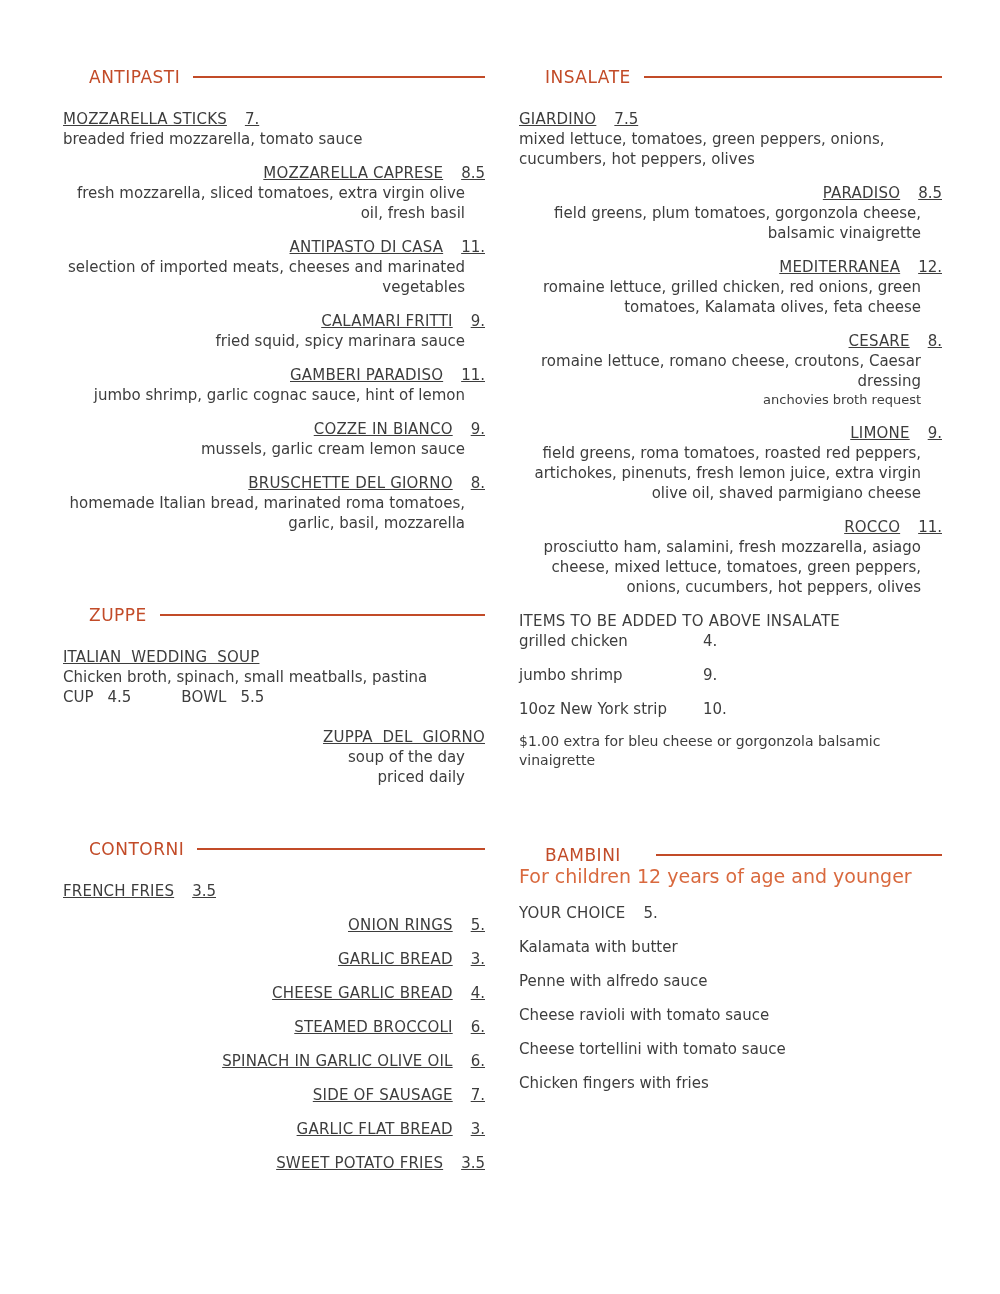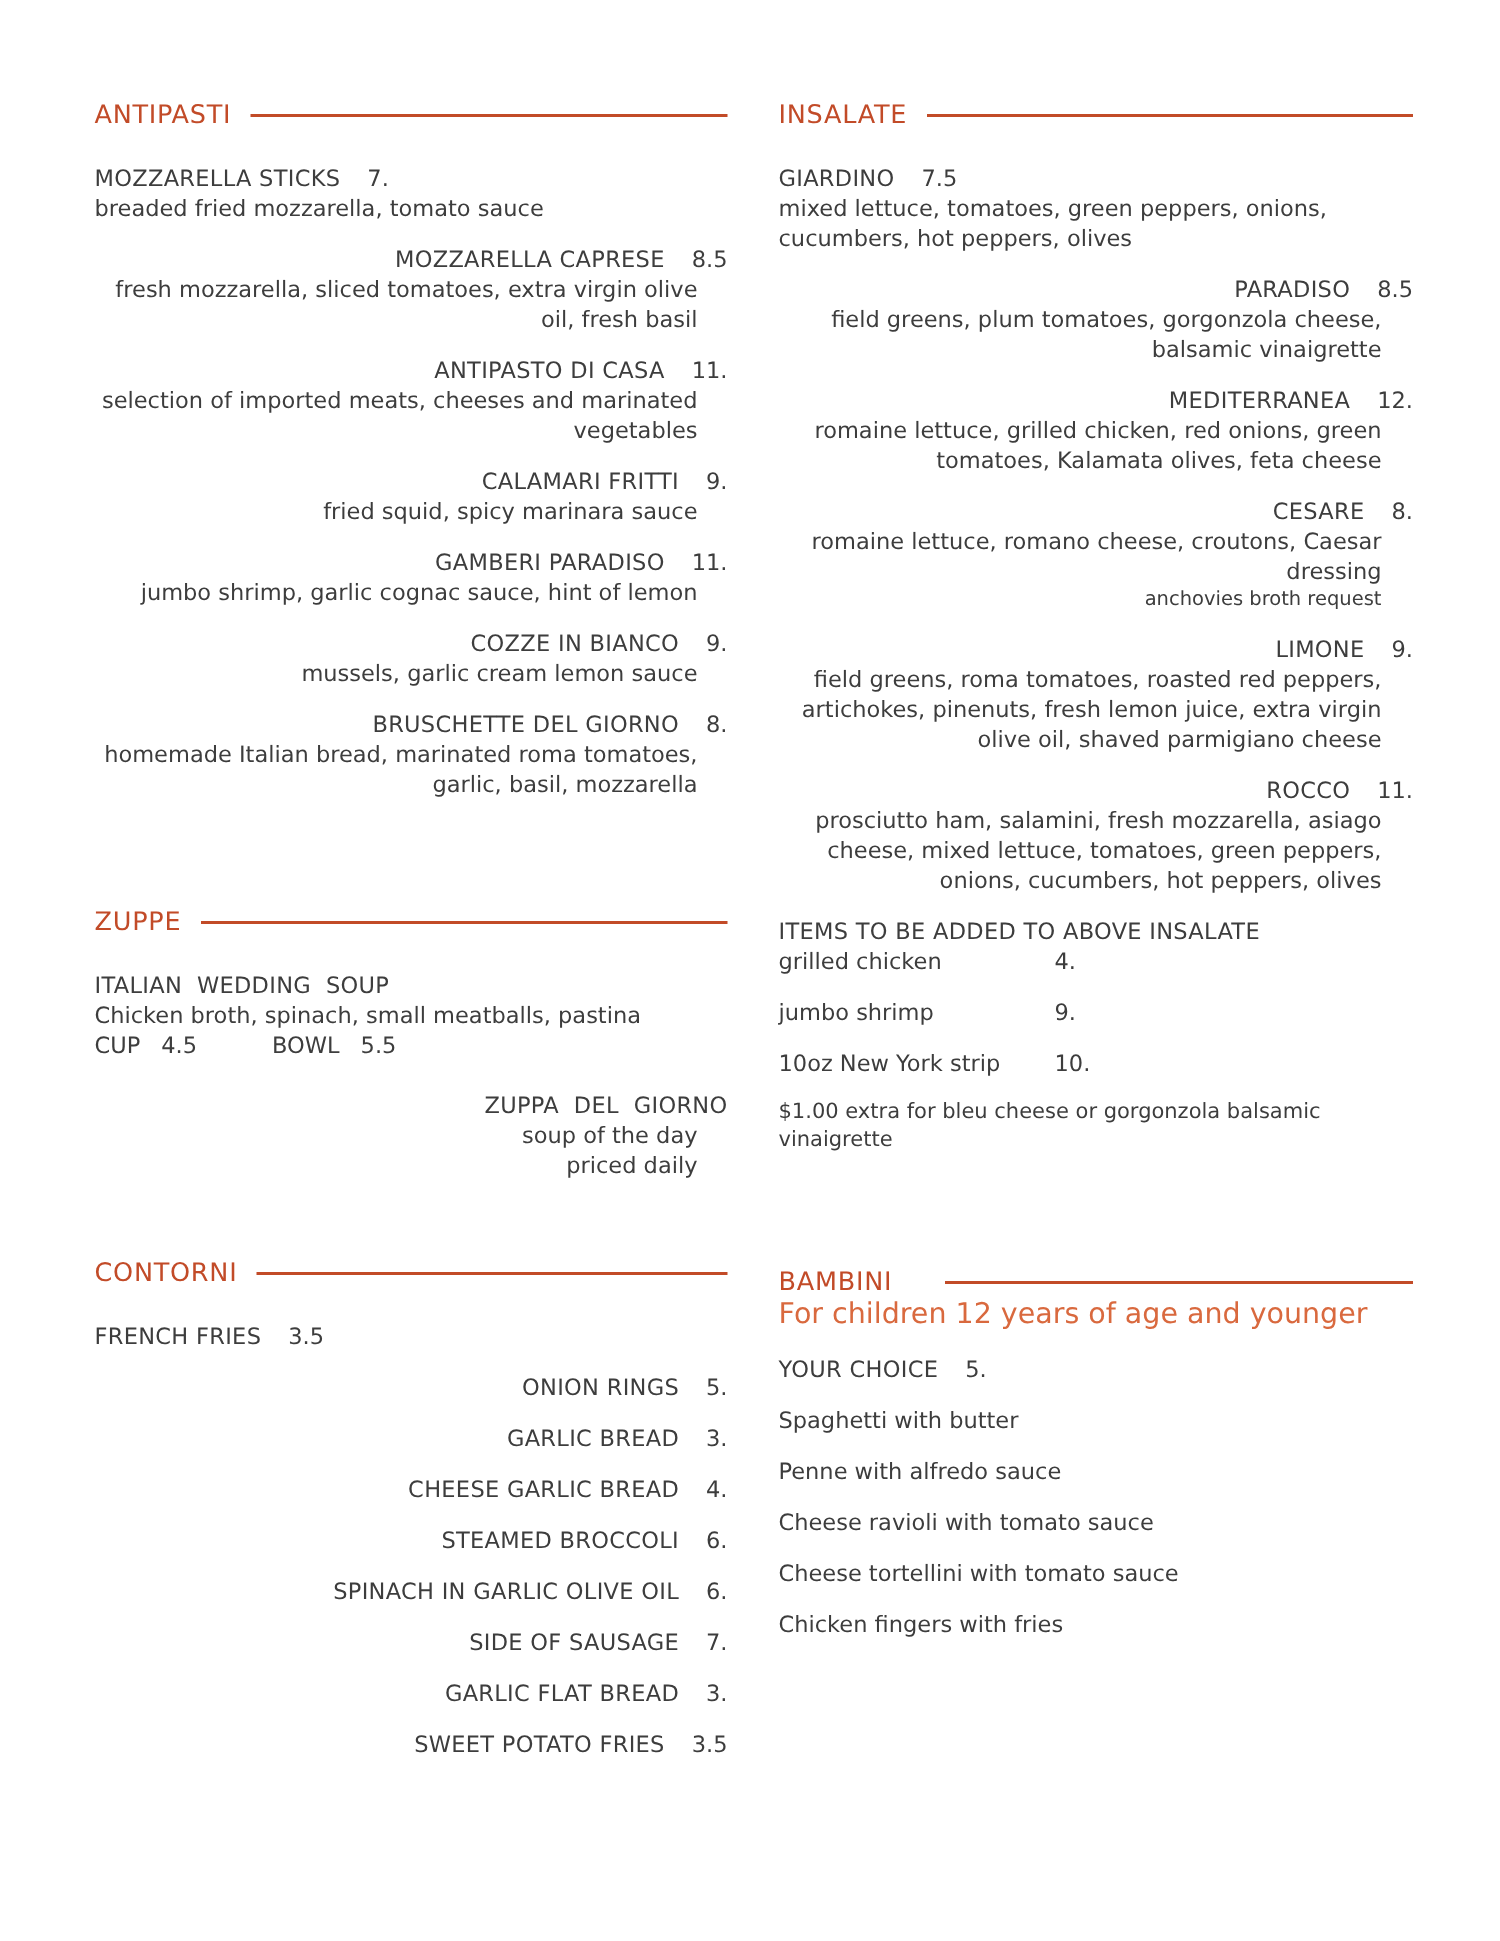--- a/index.html
+++ b/index.html
@@ -6,29 +6,29 @@
   .page {
     position:relative; width:1000px; height:1294px; background:#ffffff;
     font-family:"DejaVu Sans","Liberation Sans",sans-serif;
     color:#3d3d3d; overflow:hidden;
   }
   .col { position:absolute; top:66px; }
   .col-left  { left:63px;  width:422px; }
   .col-right { left:519px; width:423px; }
 
   .sec-header { display:flex; align-items:center; }
-  .sec-title  { font-size:17px; line-height:22px; color:#c24b28; letter-spacing:0.5px; white-space:nowrap; }
+  .sec-title  { font-size:17px; line-height:22px; color:#c24b28; letter-spacing:0.5px; white-space:nowrap;margin-left:26px; }
   .rule       { flex:1; height:2px; background:#c24b28; margin-left:13px; }
   .rule-lg    { margin-left:35px; }
 
   .items { margin-top:21px; }
   .item + .item { margin-top:14px;text-align:right; }
   .item-gap-lg  { margin-top:20px !important; }
 
-  .item-line { font-size:15px; line-height:20px; }
+  .item-line { font-size:15px; line-height:20px;text-decoration:underline; }
   .item-name { letter-spacing:0.2px; }
   .item-price{ margin-left:18px; }
   .item-desc { font-size:15px; line-height:20px; max-width:402px; }
   .item-note { font-size:13px; line-height:18px; max-width:402px; }
   .pre { white-space:pre-wrap; }
 
   .sizes-line { font-size:15px; line-height:20px; }
   .sz-price { margin-left:14px; }
   .sz-bowl  { margin-left:50px; }
 
@@ -229,21 +229,21 @@
 
     <section class="sec-bambini">
       <div class="sec-header">
         <span class="sec-title">BAMBINI</span>
         <span class="rule rule-lg"></span>
       </div>
       <div class="bambini-subtitle">For children 12 years of age and younger</div>
       <div class="choice-line"><span class="item-name">YOUR CHOICE</span><span class="item-price">5.</span></div>
       <div class="bambini-items">
 
-          <div class="bambini-item">Spaghetti with butter</div>
+          <div class="bambini-item">Kalamata with butter</div>
 
           <div class="bambini-item">Penne with alfredo sauce</div>
 
           <div class="bambini-item">Cheese ravioli with tomato sauce</div>
 
           <div class="bambini-item">Cheese tortellini with tomato sauce</div>
 
           <div class="bambini-item">Chicken fingers with fries</div>
         </div>
     </section>

